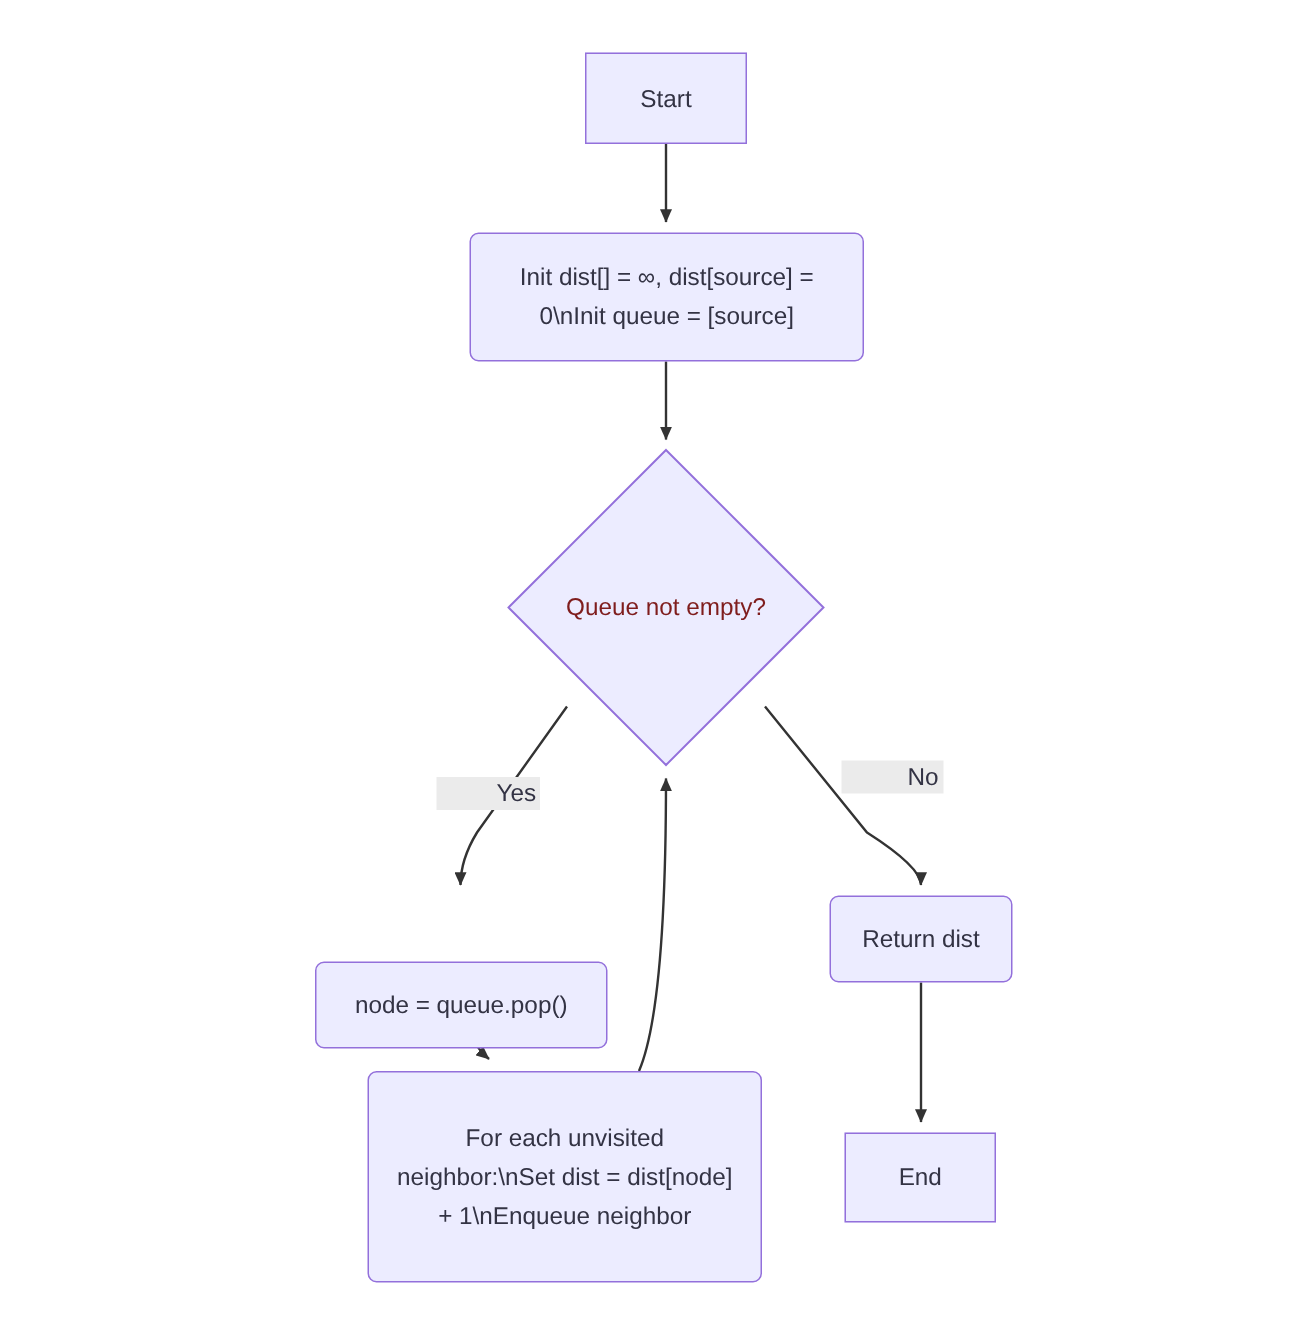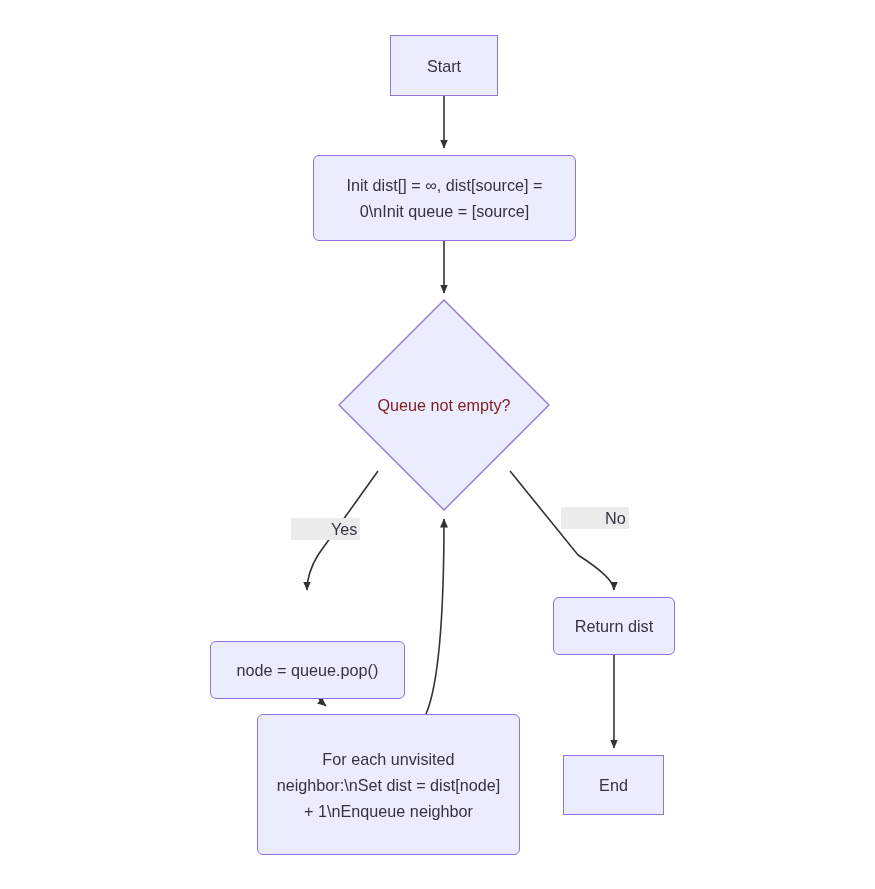--- a/index.html
+++ b/index.html
@@ -114,21 +114,21 @@
     <svg width="210" height="210" viewBox="0 0 210 210">
       <polygon points="105,0 210,105 105,210 0,105" fill="#ececff" stroke="#9370db" stroke-width="1.3"></polygon>
     </svg>
     <div class="decision-label">Queue not empty?</div>
   </div>
 
   <div class="node rounded" style="left:210px; top:597px; width:195px; height:58px;margin-top:44px;">
     <span class="node-label">node = queue.pop()</span>
   </div>
 
-  <div class="node rounded" style="left:257px; top:714px; width:263px; height:141px;">
+  <div class="node rounded" style="left:245px; top:714px; width:263px; height:141px;">
     <span class="node-label">For each unvisited neighbor:\nSet dist = dist[node] + 1\nEnqueue neighbor</span>
   </div>
 
   <div class="node rounded" style="left:553px; top:597px; width:122px; height:58px;">
     <span class="node-label">Return dist</span>
   </div>
 
   <div class="node square" style="left:563px; top:755px; width:101px; height:60px;">
     <span class="node-label">End</span>
   </div>

